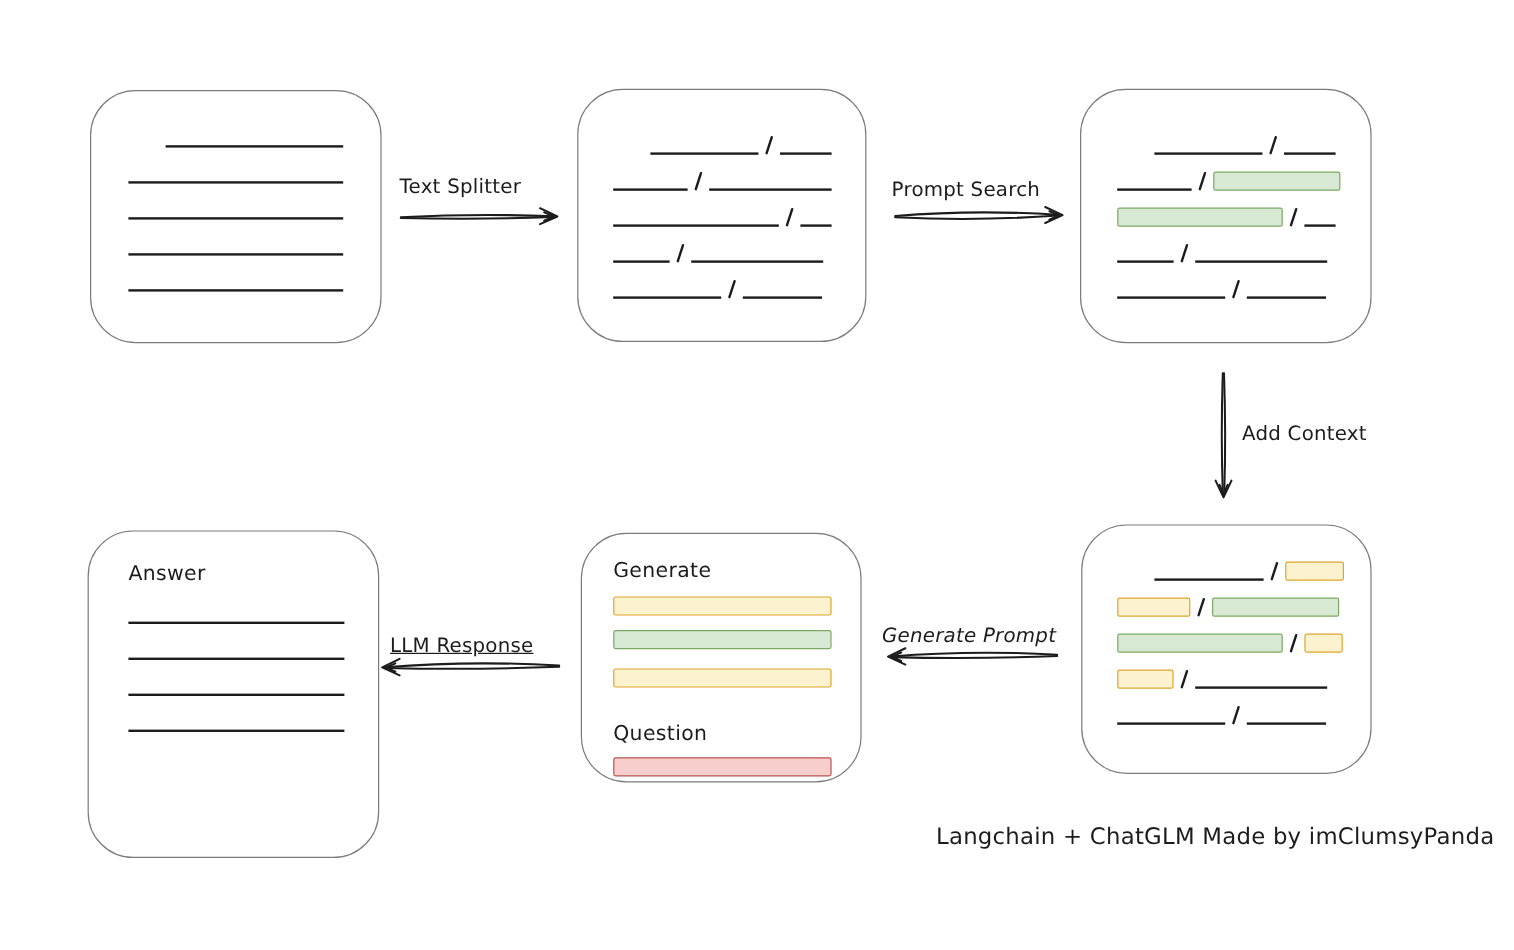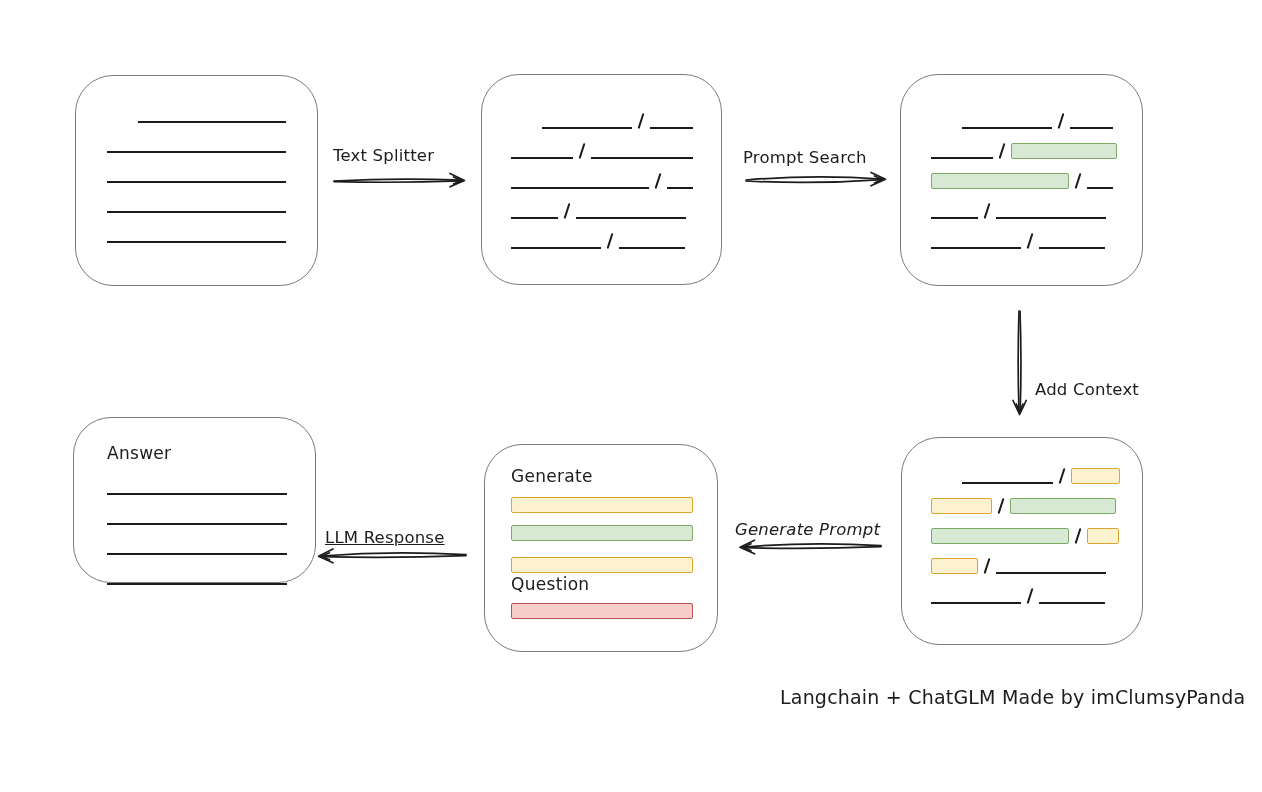--- a/index.html
+++ b/index.html
@@ -10,21 +10,21 @@
   }
   .box{
     position:absolute;background:#fff;border:1.4px solid #7b7b7b;
     border-radius:38px;box-sizing:border-box;
   }
   #box-document{left:75px;top:75px;width:243px;height:211px;}
   #box-chunks{left:481px;top:74px;width:241px;height:211px;}
   #box-retrieved{left:900px;top:74px;width:243px;height:212px;}
   #box-context{left:901px;top:437px;width:242px;height:208px;}
   #box-prompt{left:484px;top:444px;width:234px;height:208px;}
-  #box-answer{left:73px;top:417px;width:243px;height:166px;}
+  #box-answer{left:73px;top:442px;width:243px;height:273px;}
 
   .rows{display:flex;flex-direction:column;gap:12px;}
   #box-document .rows{padding:29px 0 0 31px;}
   #box-chunks .rows{padding:36px 0 0 29px;}
   #box-retrieved .rows{padding:36px 0 0 30px;}
   #box-context .rows{padding:28px 0 0 29px;}
   #box-answer .rows{margin-top:13px;padding-left:33px;}
 
   .row{display:flex;align-items:flex-end;height:18px;}
   .ln{display:inline-block;height:0;border-bottom:2px solid #1c1c1c;}
@@ -39,32 +39,32 @@
 
   .box-label{font-size:17px;font-weight:500;height:22px;line-height:22px;letter-spacing:.3px;}
   #box-prompt{padding:20px 26px 0 26px;}
   #box-prompt .bar{width:182px;height:16px;box-sizing:border-box;border-radius:2px;}
   #box-prompt .bar.yellow{background:#fdf2cf;border:1.6px solid #dca62c;}
   #box-prompt .bar.green{background:#d7e9d3;border:1.6px solid #7ca963;}
   #box-prompt .bar.red{background:#f8cecc;border:1.6px solid #b85450;}
   #bar-k1{margin-top:10px;}
   #bar-k2{margin-top:12px;}
   #bar-k3{margin-top:16px;}
-  #label-question{margin-top:0;}
+  #label-question{margin-top:28px;}
   #bar-q{margin-top:8px;}
   #box-answer{padding:24px 0 0 0;}
   #box-answer .box-label{padding-left:33px;}
 
   .arrow-label{
     position:absolute;font-size:16.5px;font-weight:500;letter-spacing:.2px;
     white-space:nowrap;line-height:20px;
   }
   #lbl-text-splitter{left:333px;top:146px;width:130px;}
   #lbl-vector-search{left:743px;top:148px;width:140px;}
-  #lbl-add-context{left:1035px;top:352px;width:130px;text-align:left;margin-top:28px;}
+  #lbl-add-context{left:1035px;top:352px;width:130px;text-align:left;}
   #lbl-generate-prompt{left:735px;top:520px;width:150px;font-style:italic;}
   #lbl-llm-response{left:325px;top:528px;width:138px;text-decoration:underline;}
 
   #caption{
     position:absolute;left:780px;top:686px;width:402px;text-align:center;
     font-size:19px;font-weight:500;letter-spacing:.2px;white-space:nowrap;
   }
   #arrows-svg{position:absolute;left:0;top:0;pointer-events:none;}
 </style>
 </head>

